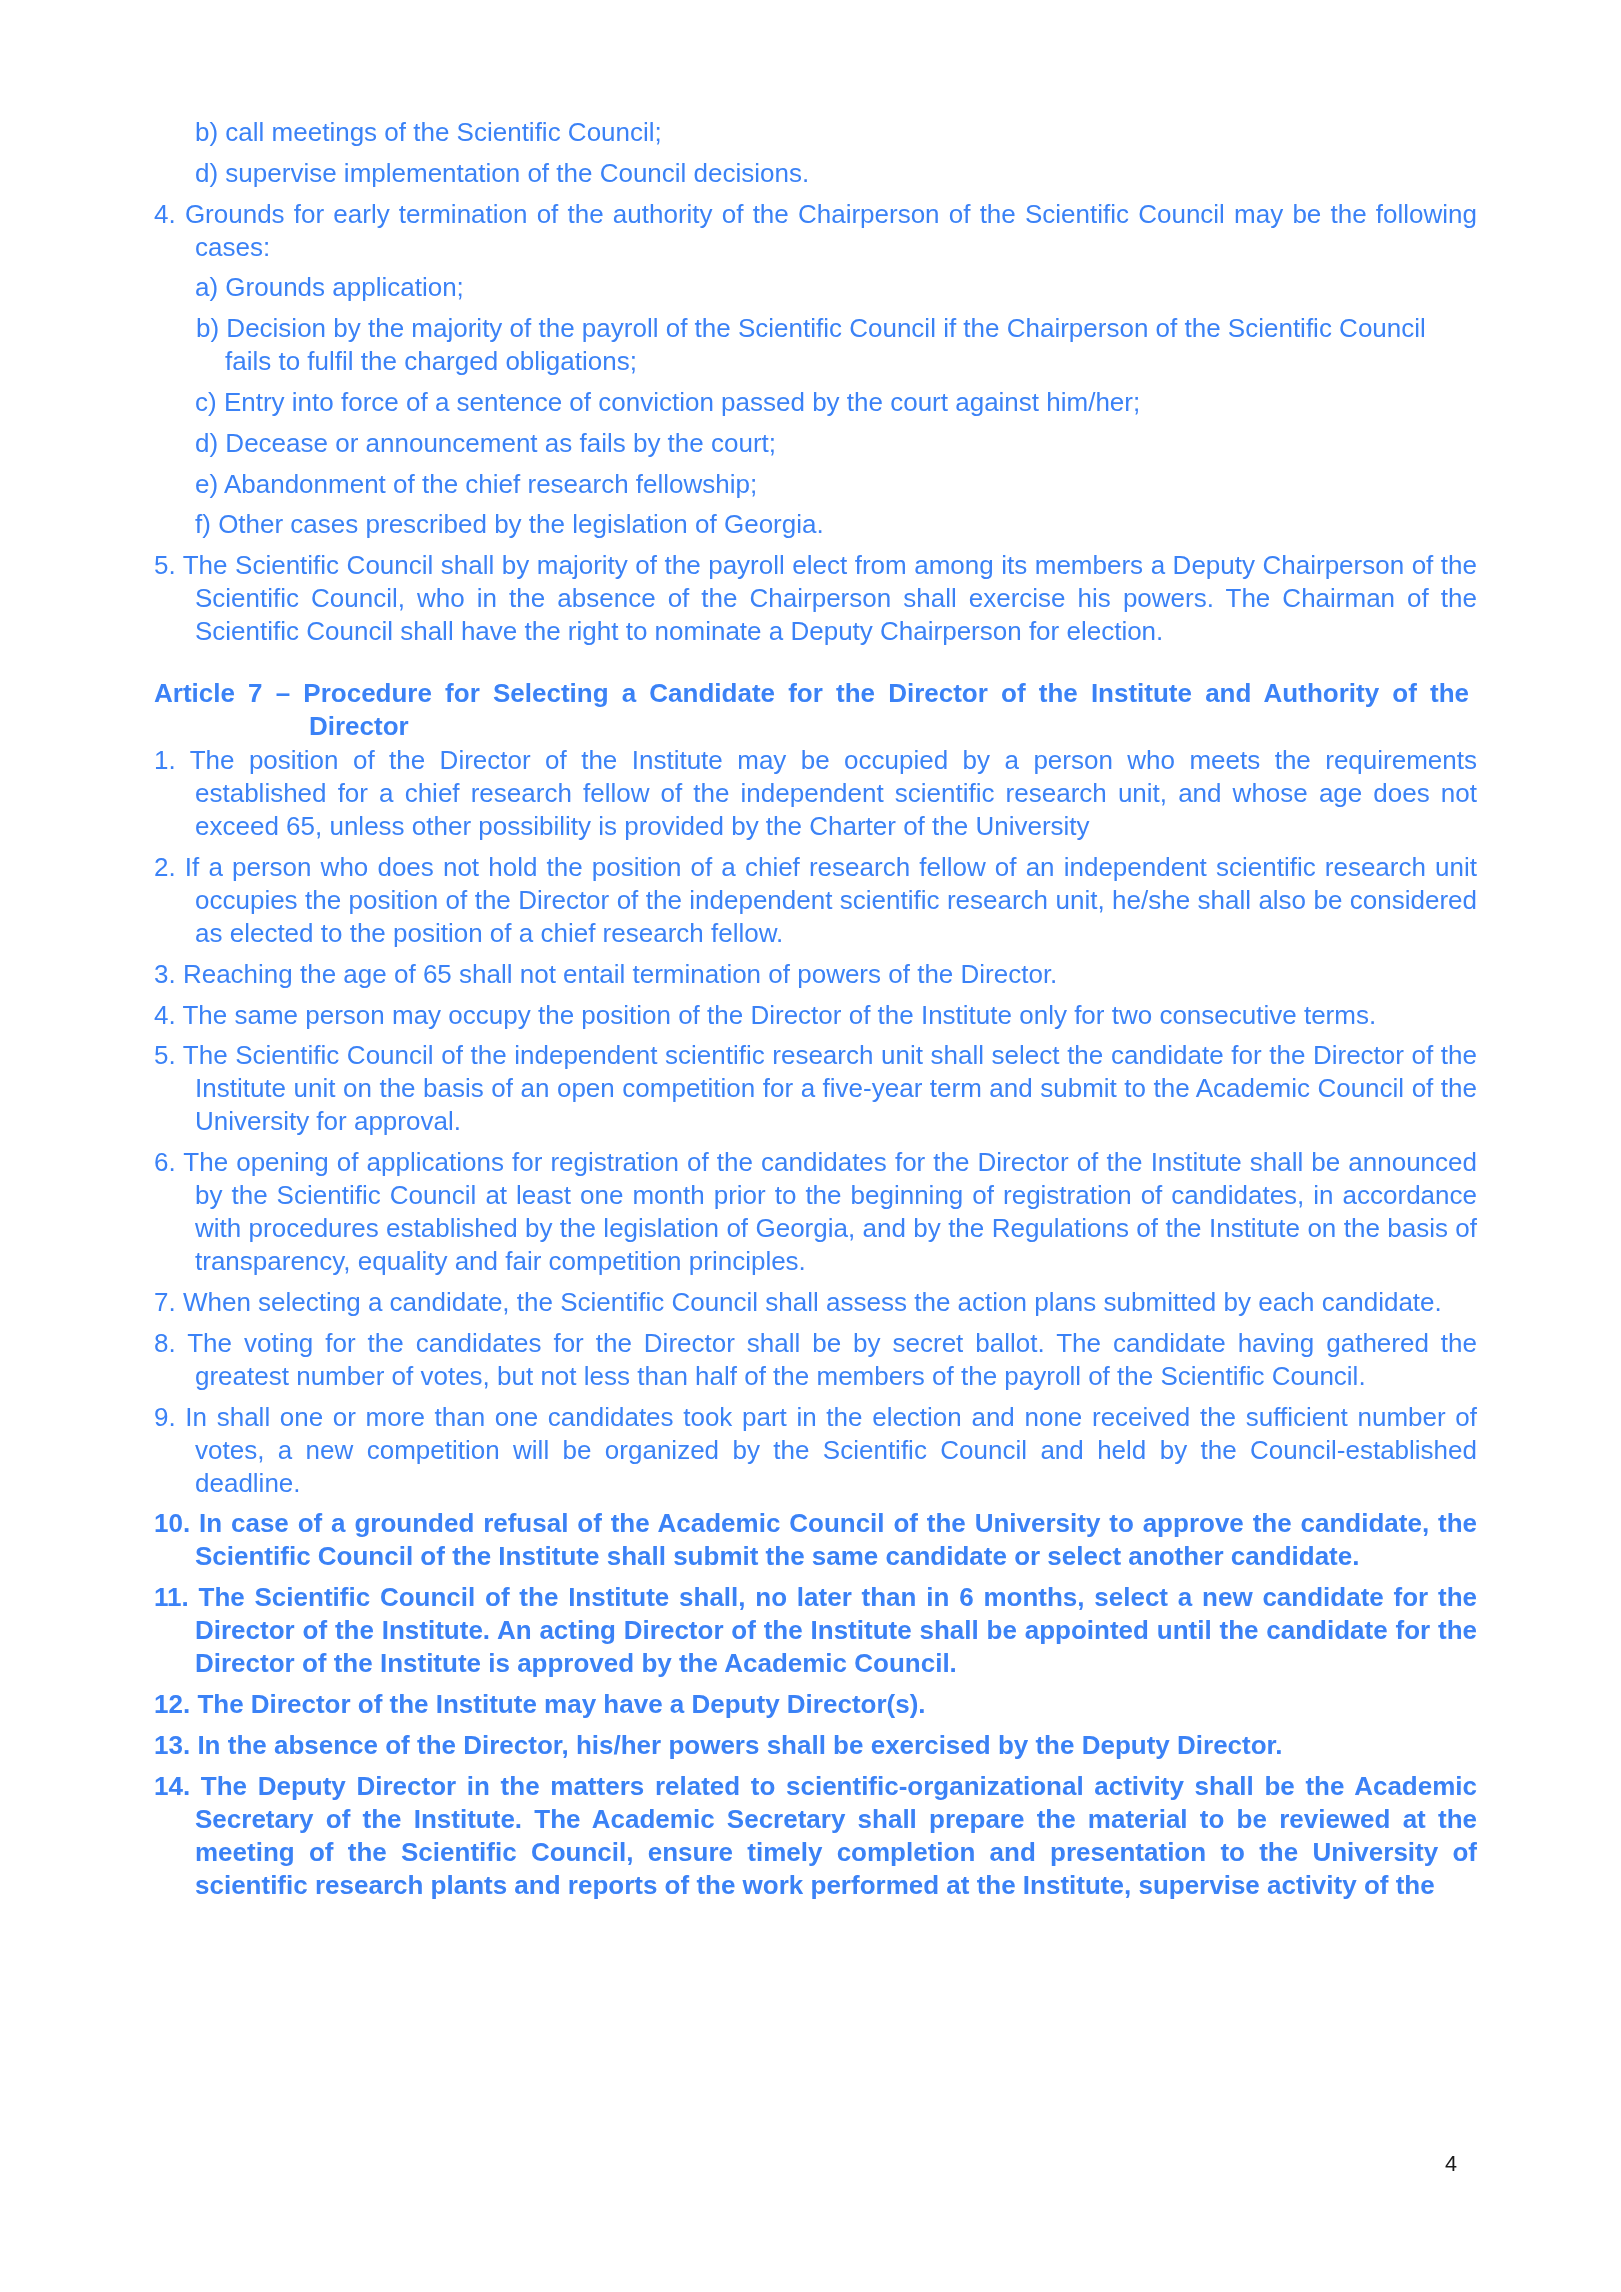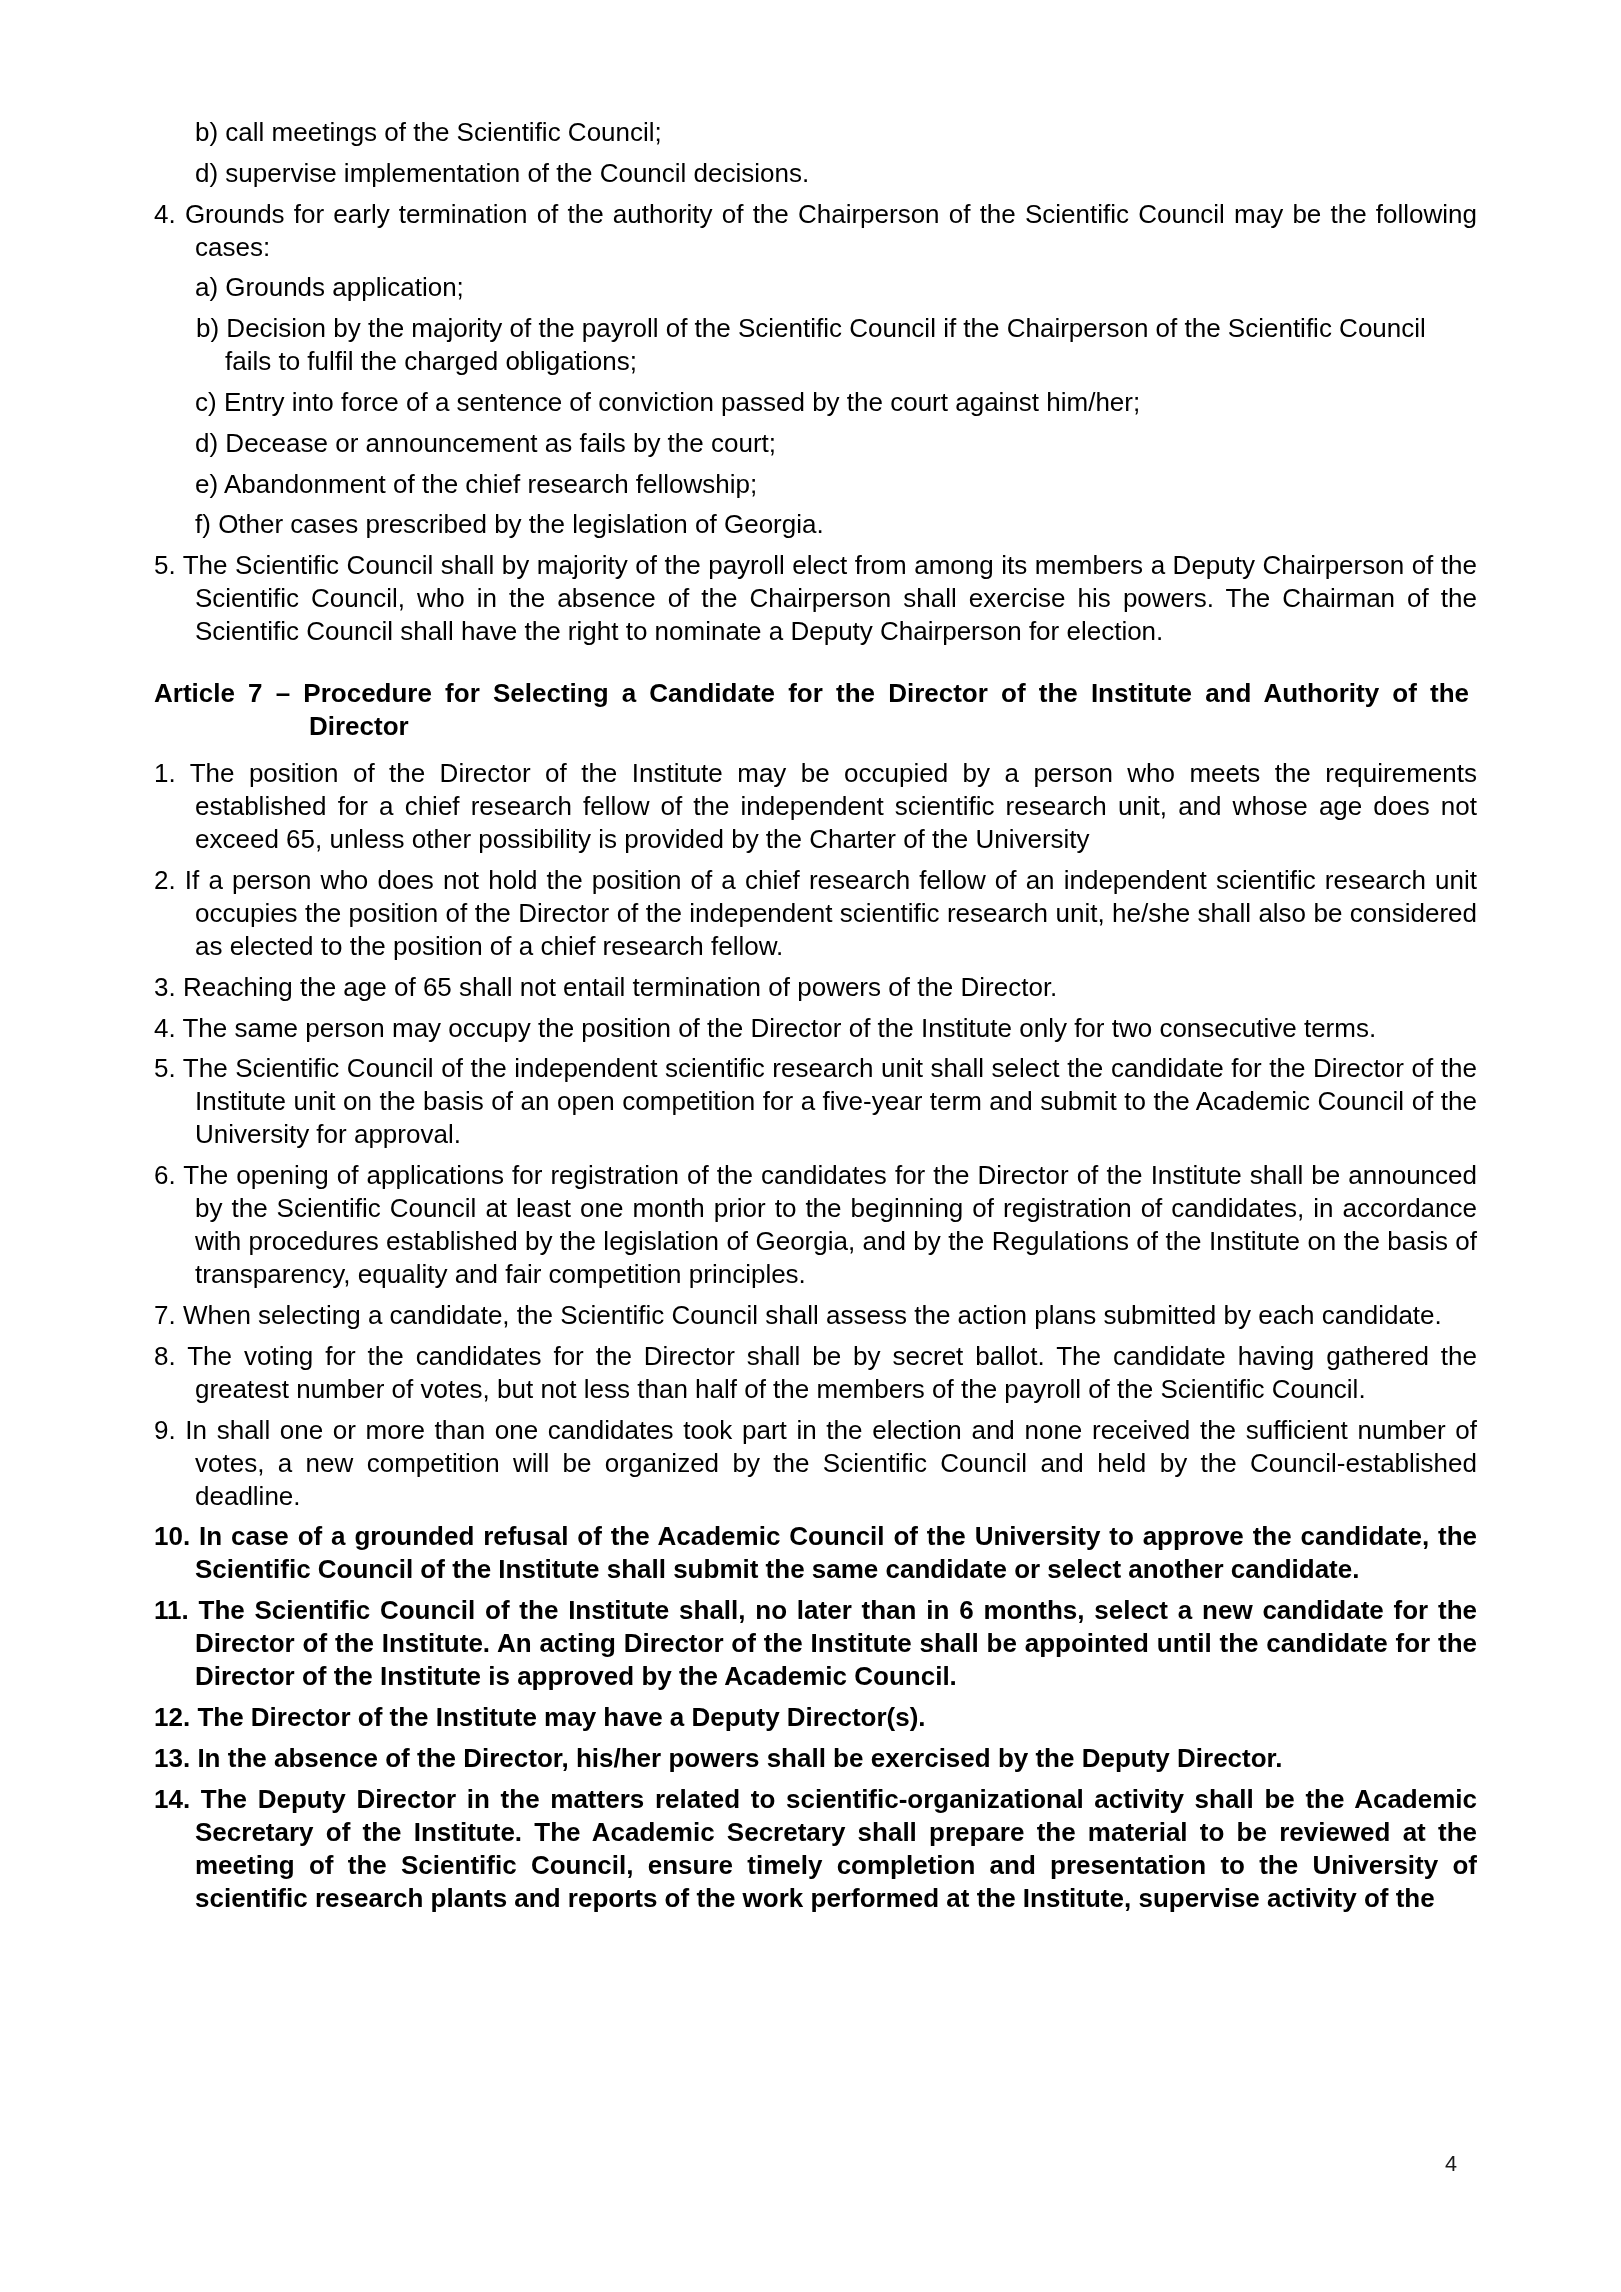--- a/index.html
+++ b/index.html
@@ -1,31 +1,31 @@
 <!DOCTYPE html>
 <html><head>
 <meta charset="utf-8">
 <style>
   html, body { margin: 0; padding: 0; background: #ffffff; }
   body { width: 1621px; height: 2293px; position: relative; overflow: hidden; }
   .page {
     position: absolute; left: 154px; top: 116px; width: 1323px;
-    font-family: "Liberation Sans", sans-serif; font-size: 26px; color: #000000;
+    font-family: "Liberation Sans", sans-serif; font-size: 26px; color: #3b82f6;
     line-height: 33px;
   }
   .item { position: relative; margin: 0 0 7.8px 0; }
   .sub { padding-left: 41px; text-indent: 0; }
   .sub.hang { padding-left: 71px; text-indent: -29px; }
   .num { padding-left: 41px; text-indent: -41px; text-align: justify; }
   .num.wide { padding-left: 41px; text-indent: -41px; font-weight: bold; }
   .heading {
     font-weight: bold; margin: 29px 8px 0 0; padding-left: 155px; text-indent: -155px;
     text-align: justify;
   }
-  .heading + .item { margin-top: 14px; }
+  .heading + .item { margin-top: 1px; }
   .pageno {
     position: absolute; left: 1445px; top: 2151px;
     font-family: "Liberation Sans", sans-serif; font-size: 21.6px; color: #1a1a1a;
   }
 </style>
 </head>
 <body>
 
 <div class="page">
 

